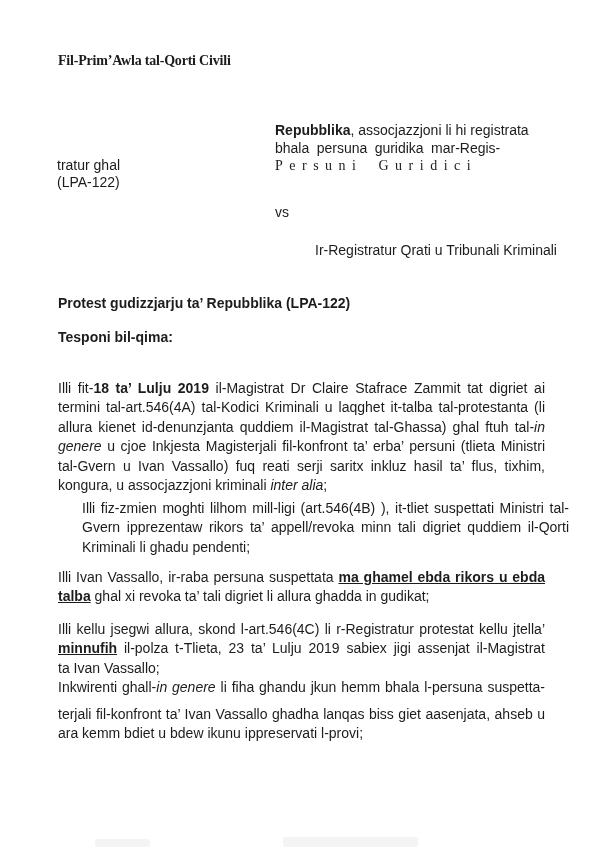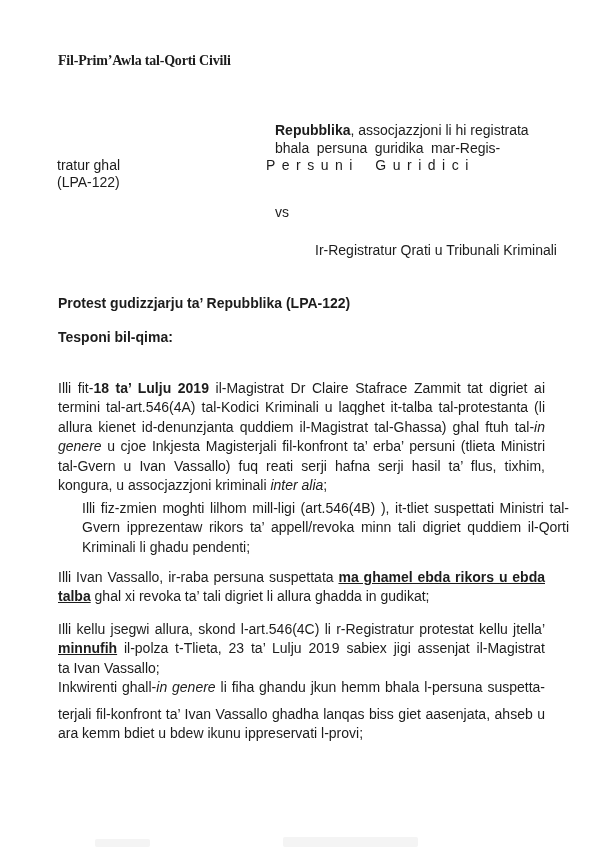--- a/index.html
+++ b/index.html
@@ -47,40 +47,40 @@
 <div class="page">
 
   <div class="abs court-header" style="left:50px; top:53px;margin-left:8px;">Fil-Prim’Awla tal-Qorti Civili</div>
 
   <div class="abs t right-col" style="left:275px; top:121px;">
       <div class="line line-last"><span class="run-b">Repubblika</span><span class="run">, assocjazzjoni li hi registrata</span></div>
     </div>
 
   <div class="abs t right-col align-right spread-words" style="left:275px; top:139px;">bhala persuna guridika mar-Regis-</div>
 
-  <div class="abs t right-col align-right spread-letters" style="left:266px; top:156px;">Persuni Guridici</div>
+  <div class="abs t right-col align-right spread-letters" style="left:275px; top:156px;font-family:Liberation Serif, serif;">Persuni Guridici</div>
 
   <div class="abs t" style="left:57px; top:156px;">tratur ghal</div>
 
   <div class="abs t" style="left:57px; top:173px;">(LPA-122)</div>
 
   <div class="abs t" style="left:275px; top:203px;">vs</div>
 
   <div class="abs t" style="left:275px; top:241px;margin-left:40px;">Ir-Registratur Qrati u Tribunali Kriminali</div>
 
   <div class="abs t bold" style="left:58px; top:294px;">Protest gudizzjarju ta’ Repubblika (LPA-122)</div>
 
   <div class="abs t bold" style="left:58px; top:328px;">Tesponi bil-qima:</div>
 
   <div class="abs para" style="left:58px; top:379px;">
       <div class="line"><span class="run">Illi fit-</span><span class="run-b">18 ta’ Lulju 2019</span><span class="run"> il-Magistrat Dr Claire Stafrace Zammit tat digriet ai</span></div>
       <div class="line"><span class="run">termini tal-art.546(4A) tal-Kodici Kriminali u laqghet it-talba tal-protestanta (li</span></div>
       <div class="line"><span class="run">allura kienet id-denunzjanta quddiem il-Magistrat tal-Ghassa) ghal ftuh tal-</span><span class="run-i">in</span></div>
       <div class="line"><span class="run-i">genere</span><span class="run"> u cjoe Inkjesta Magisterjali fil-konfront ta’ erba’ persuni (tlieta Ministri</span></div>
-      <div class="line"><span class="run">tal-Gvern u Ivan Vassallo) fuq reati serji hafna serji hasil ta’ flus, tixhim,</span></div>
+      <div class="line"><span class="run">tal-Gvern u Ivan Vassallo) fuq reati serji saritx inkluz hasil ta’ flus, tixhim,</span></div>
       <div class="line line-last"><span class="run">kongura, u assocjazzjoni kriminali </span><span class="run-i">inter alia</span><span class="run">;</span></div>
     </div>
 
   <div class="abs para" style="left:58px; top:499px;margin-left:24px;">
       <div class="line"><span class="run">Illi fiz-zmien moghti lilhom mill-ligi (art.546(4B) ), it-tliet suspettati Ministri tal-</span></div>
       <div class="line"><span class="run">Gvern ipprezentaw rikors ta’ appell/revoka minn tali digriet quddiem il-Qorti</span></div>
       <div class="line line-last"><span class="run">Kriminali li ghadu pendenti;</span></div>
     </div>
 
   <div class="abs para" style="left:58px; top:568px;">

